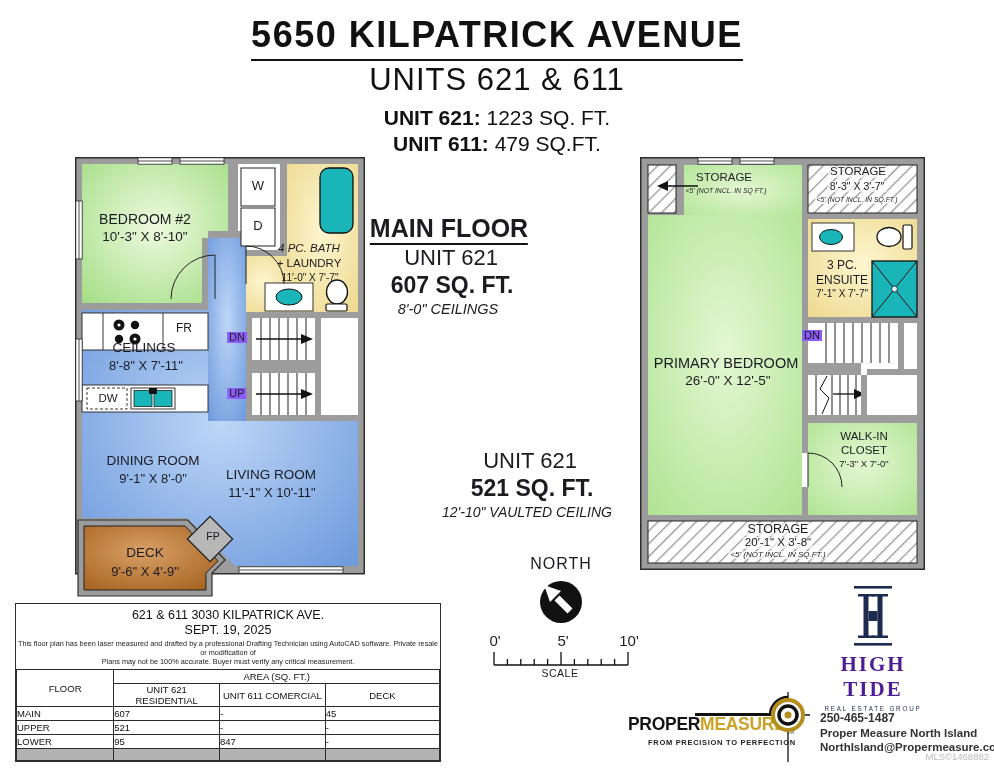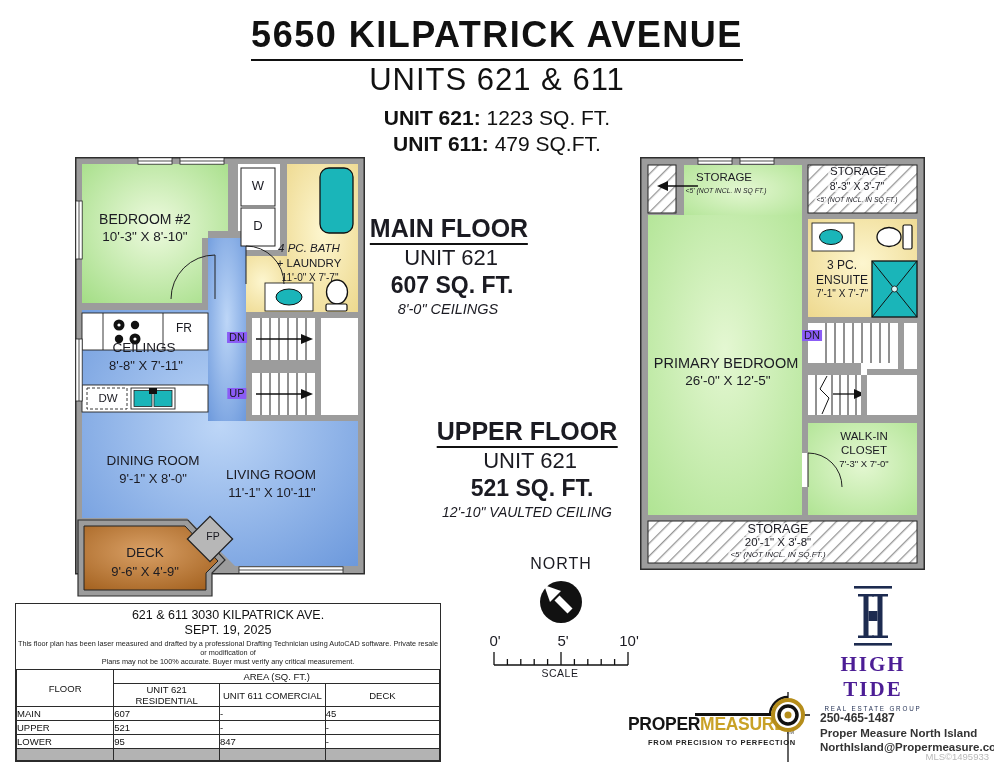--- a/index.html
+++ b/index.html
@@ -260,23 +260,20 @@
     <div class="lbl halo ht-note" style="left:138px;top:394px;font-size:8px;">&lt;5' (NOT INCL. IN SQ.FT.)</div>
   </div>
 
   <div class="lbl" style="left:449px;top:216px;">
     <span class="u2 b" style="font-size:25px;">MAIN FLOOR</span>
   </div>
   <div class="lbl" style="left:451px;top:247px;font-size:22px;">UNIT 621</div>
   <div class="lbl b" style="left:452px;top:274px;font-size:23px;">607 SQ. FT.</div>
   <div class="lbl it" style="left:448px;top:302px;font-size:14.5px;">8'-0" CEILINGS</div>
 
-  <div class="lbl" style="left:527px;top:419px;">
-    <span class="u2 b" style="font-size:25px;">UPPER FLOOR</span>
-  </div>
   <div class="lbl" style="left:530px;top:450px;font-size:22px;">UNIT 621</div>
   <div class="lbl b" style="left:532px;top:477px;font-size:23px;">521 SQ. FT.</div>
   <div class="lbl it" style="left:527px;top:505px;font-size:14px;">12'-10" VAULTED CEILING</div>
 
   <div class="lbl" style="left:561px;top:556px;font-size:16px;letter-spacing:1px;">NORTH</div>
   <svg class="abs" style="left:536px;top:577px;" width="50" height="50">
     <circle cx="25" cy="25" r="21" fill="#111"></circle>
     <line x1="21" y1="21" x2="34" y2="34" stroke="#fff" stroke-width="7"></line>
     <polygon points="8,8 25,14 14,25" fill="#fff"></polygon>
   </svg>
@@ -363,15 +360,15 @@
     <path d="M5,23 A18,18 0 0 1 23,5" stroke="#111" stroke-width="2.5" fill="none"></path>
     <circle cx="23" cy="23" r="15" stroke="#b58d1a" stroke-width="4" fill="#fff"></circle>
     <circle cx="23" cy="23" r="9" stroke="#111" stroke-width="3.5" fill="none"></circle>
     <circle cx="23" cy="23" r="3.5" fill="#b58d1a"></circle>
   </svg>
   <div class="abs" style="left:820px;top:711px;width:170px;color:#333;">
     <div style="font-size:12px;font-weight:bold;">250-465-1487</div>
     <div style="font-size:11.5px;font-weight:bold;margin-top:2px;">Proper Measure North Island</div>
     <div style="font-size:11.5px;font-weight:bold;margin-top:2px;">NorthIsland@Propermeasure.com</div>
   </div>
-  <div class="abs" style="right:5px;top:751px;font-size:9.5px;color:#b9b9b9;">MLS©1495933</div>
+  <div class="abs" style="right:5px;top:751px;font-size:9.5px;color:#b9b9b9;">MLS©1468882</div>
 
 </div>
 
 </body></html>

